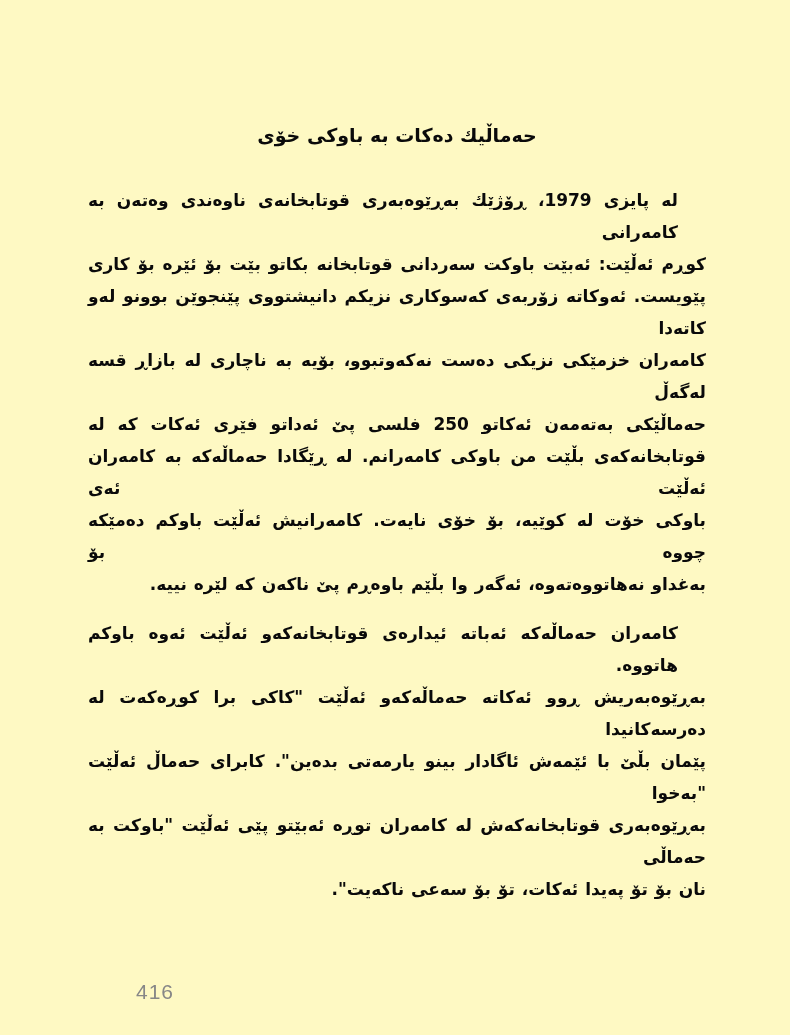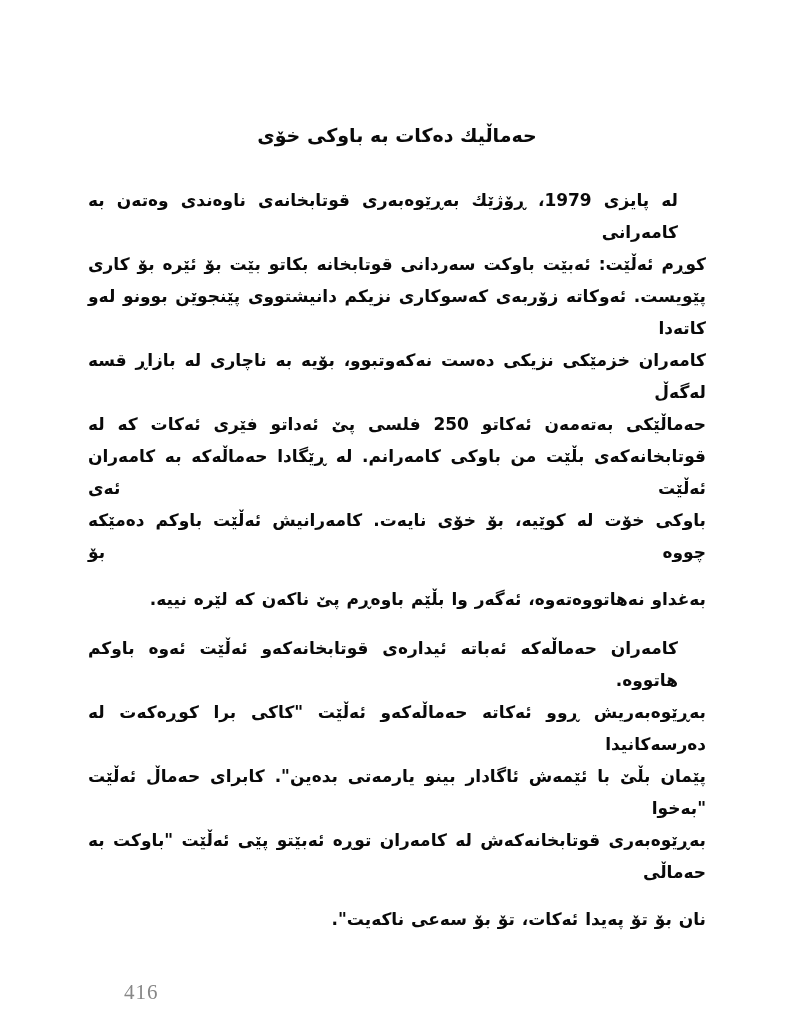--- a/index.html
+++ b/index.html
@@ -5,21 +5,21 @@
   html, body {
     margin: 0;
     padding: 0;
     background: #e8e8e8;
   }
   .page {
     position: relative;
     width: 790px;
     height: 1035px;
     margin: 0 auto;
-    background: #ffffff;
+    background: #fef9c3;
     font-family: "DejaVu Sans", sans-serif;
     overflow: hidden;
     direction: rtl;
   }
   .doc-title {
     position: absolute;
     top: 124px;
     right: 84px;
     left: 88px;
     text-align: center;
@@ -39,27 +39,27 @@
   .line {
     font-size: 17px;
     font-weight: bold;
     color: #0a0a0a;
     line-height: 32px;
     text-align: justify;
     text-align-last: justify;
     word-spacing: 1px;
   }
   .line.first { padding-right: 28px; margin-top: 17px; }
-  .line.last  { text-align-last: right; margin-top: 15px; }
+  .line.last  { text-align-last: right; }
   .page-number {
     position: absolute;
     top: 980px;
-    left: 124px;
+    left: 136px;
     direction: ltr;
-    font-family: Liberation Serif, serif;
+    font-family: Liberation Sans, sans-serif;
     font-size: 21px;
     color: #878787;
     letter-spacing: 1px;
   }
 </style>
 </head>
 <body>
 
 <div class="page">
   <div class="doc-title">حەماڵیك دەكات بە باوكی خۆی</div>

